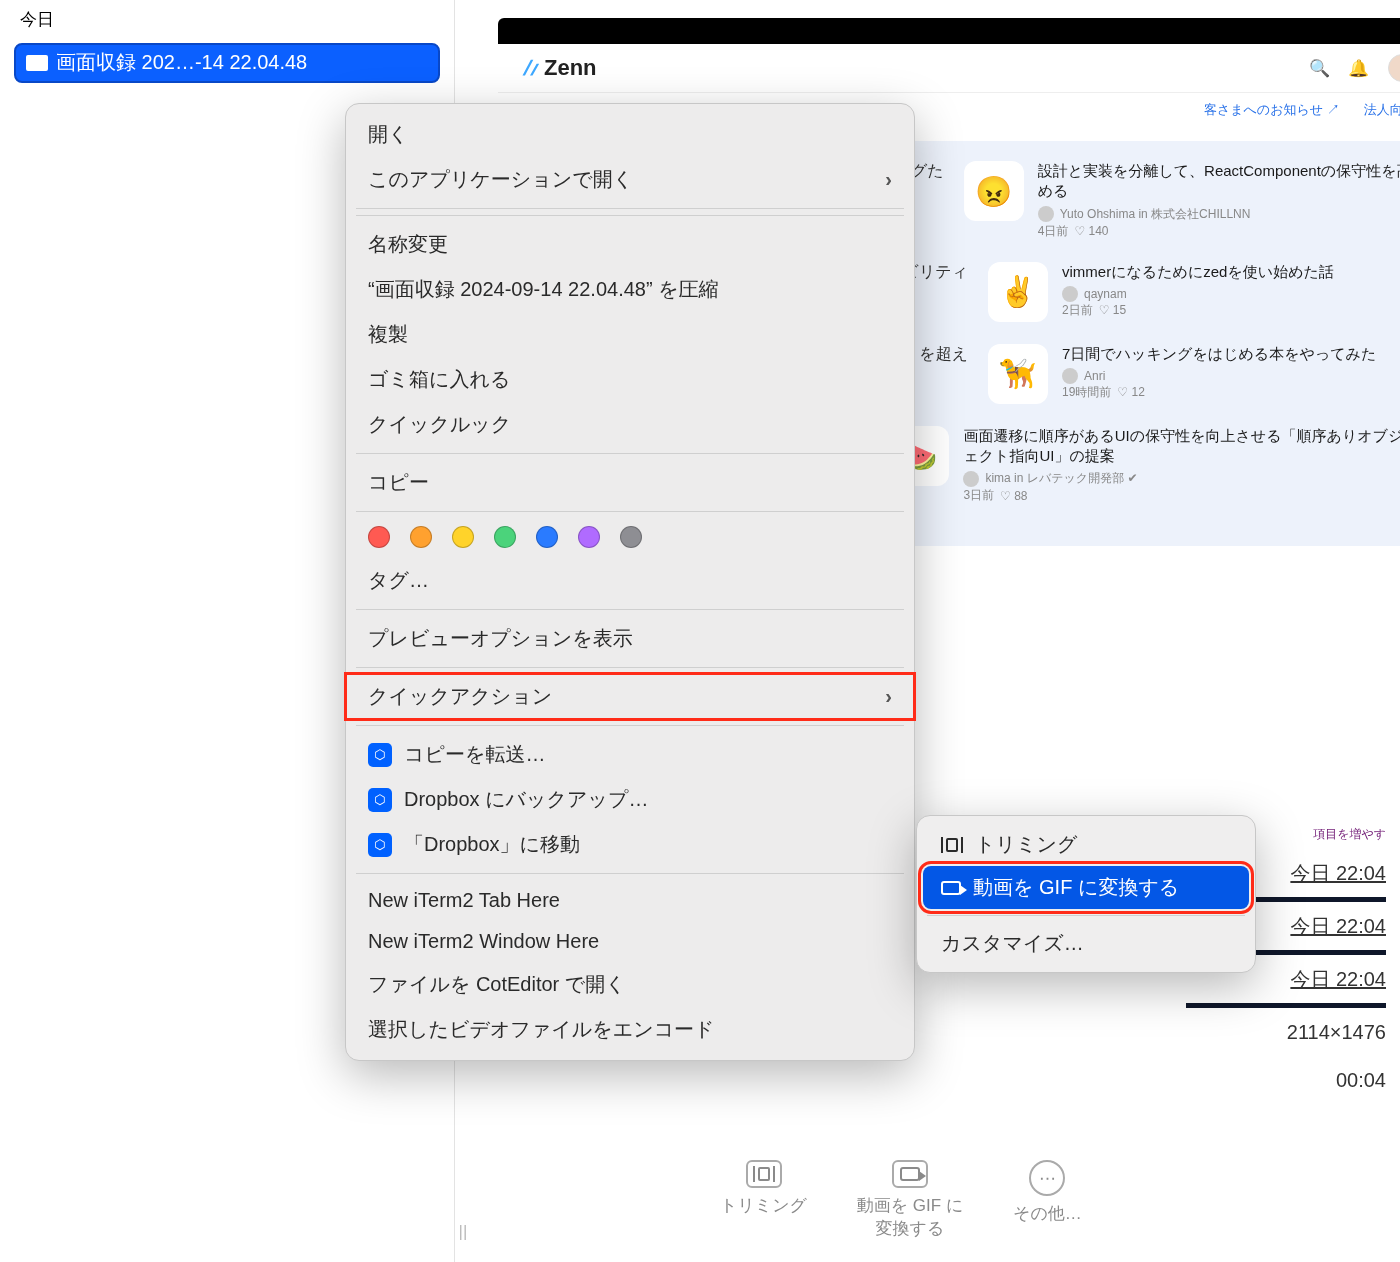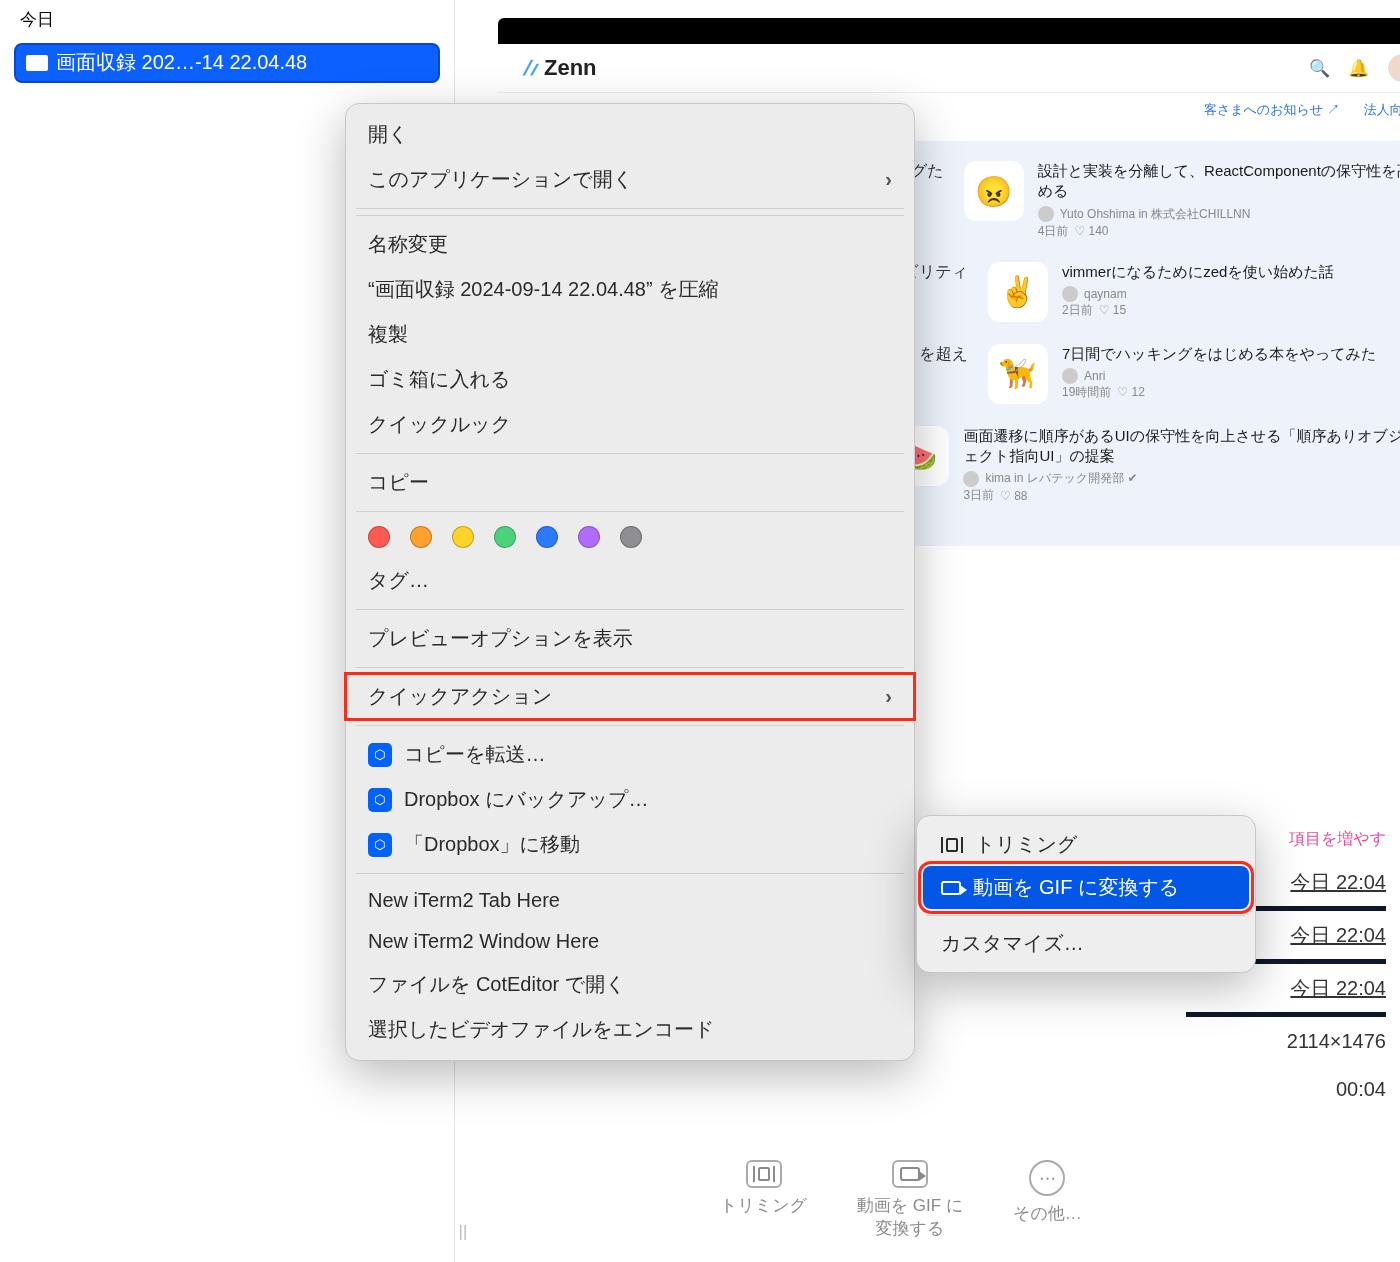--- a/index.html
+++ b/index.html
@@ -147,21 +147,21 @@
 .meta-panel {
   position: absolute;
   right: 14px;
   top: 820px;
   width: 200px;
   text-align: right;
   color: #333;
   font-size: 20px;
   line-height: 2.4;
 }
-.meta-panel .more-link { color: #ec4899; font-size: 16px; }
+.meta-panel .more-link { color: #701a75; font-size: 12px; }
 .meta-panel .row { border-bottom: 5px solid #0f172a; text-decoration: underline; }
 
 
 .bottom-actions {
   position: absolute;
   left: 720px;
   top: 1160px;
   display: flex;
   gap: 48px;
   color: #8a8a8a;

